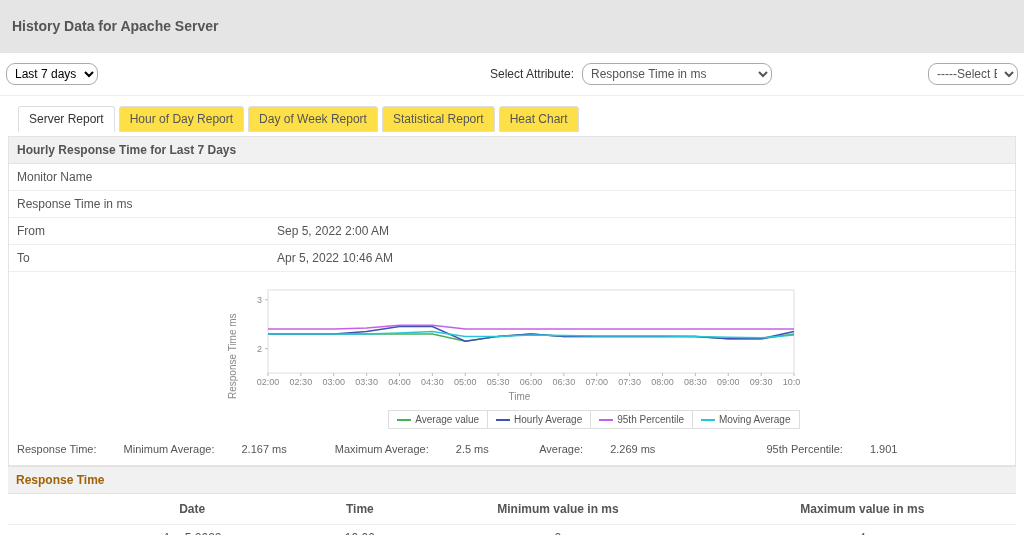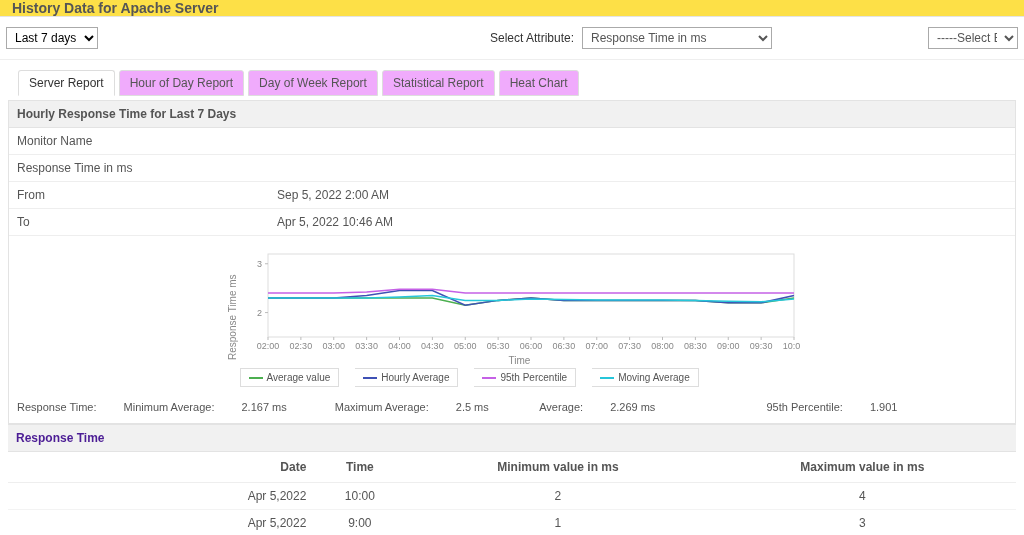--- a/index.html
+++ b/index.html
@@ -1,47 +1,47 @@
 <!DOCTYPE html>
 <html><head>
 <meta charset="utf-8">
 <style>
   html,body{margin:0;padding:0;font-family:Arial,Helvetica,sans-serif;font-size:12px;color:#333;background:#fff;width:1024px}
-  .page-title{background:#fde047;padding:0 12px;font-size:14px;font-weight:bold;color:#555;border-bottom:1px solid #e4e4e4}
+  .page-title{background:#e5e5e5;padding:18px 12px;font-size:14px;font-weight:bold;color:#555;border-bottom:1px solid #e4e4e4}
   .controls-row{display:flex;align-items:center;gap:8px;padding:10px 6px;border-bottom:1px solid #eee}
-  select{font-size:12px;padding:2px 4px;border:1px solid #aaa;border-radius:0;background:#fff}
+  select{font-size:12px;padding:2px 4px;border:1px solid #aaa;border-radius:9px;background:#fff}
   .select-attr{width:190px;color:#555}
   .select-bh{width:90px;color:#555;text-align:center}
   .spacer{flex:1}
   .tabs{display:flex;gap:4px;padding:10px 18px 4px 18px}
-  .tab{padding:5px 10px;border:1px solid #ddd;border-radius:3px 3px 0 0;font-size:12px;color:#555;background:#f0abfc;cursor:pointer}
+  .tab{padding:5px 10px;border:1px solid #ddd;border-radius:3px 3px 0 0;font-size:12px;color:#555;background:#fde047;cursor:pointer}
   .tab.active{background:#fff;border-bottom:1px solid #fff;color:#333}
   .panel{margin:0 8px;border:1px solid #e3e3e3}
   .panel-title{background:#f1f1f1;padding:6px 8px;font-weight:bold;color:#545454;border-bottom:1px solid #e3e3e3}
   .kv-row{display:flex;border-bottom:1px solid #eee;padding:6px 8px;font-size:12px;color:#555}
   .kv-key{width:260px}
   .kv-val{flex:1}
   .icons{display:inline-flex;gap:2px;margin-left:8px;vertical-align:middle}
   .mini-icon{width:14px;height:12px;border:1px solid #c7c7c7;border-radius:2px;background:#fafafa;display:inline-block}
   .chart-wrap{padding:12px 20px 6px 20px;display:flex;justify-content:center}
   .chart-inner{display:flex;align-items:stretch}
   .ylabel{writing-mode:vertical-rl;transform:rotate(180deg);font-size:10px;color:#888;text-align:center;padding:0 2px}
   svg{display:block}
-  .legend{display:flex;justify-content:flex-start;gap:16px;margin-top:2px}
+  .legend{display:flex;justify-content:flex-end;gap:0;margin-top:8px}
   .legend-box{display:flex;align-items:center;gap:4px;border:1px solid #ddd;padding:3px 8px;font-size:10px;color:#555}
   .legend-box:not(:first-child){border-left:none}
   .lg-swatch{width:14px;height:2px;display:inline-block}
   .xlabel{text-align:center;font-size:10px;color:#888;margin-top:2px}
   .stats-line{padding:8px 8px 10px 8px;font-size:11px;color:#555}
   .stats-line span{margin-right:24px}
-  .table-title{background:#f1f1f1;padding:6px 8px;font-weight:bold;color:#4c1d95;border:1px solid #e3e3e3;border-left:none;border-right:none;margin:0 8px}
+  .table-title{background:#f1f1f1;padding:6px 8px;font-weight:bold;color:#a16207;border:1px solid #e3e3e3;border-left:none;border-right:none;margin:0 8px}
   table{width:calc(100% - 16px);margin:0 8px;border-collapse:collapse;font-size:12px;color:#555}
   th{font-weight:bold;text-align:center;padding:8px 6px;border-bottom:1px solid #eee}
   td{text-align:center;padding:6px;border-bottom:1px solid #f3f3f3}
-  th:first-child,td:first-child{text-align:right;padding-left:70px}
+  th:first-child,td:first-child{text-align:center;padding-left:70px}
   .tick{font-size:9px;fill:#888}
 </style>
 </head>
 <body>
 
 <div class="page-title">History Data for Apache Server</div>
 
 <div class="controls-row">
   <select>
     <option>Last 7 days</option>

